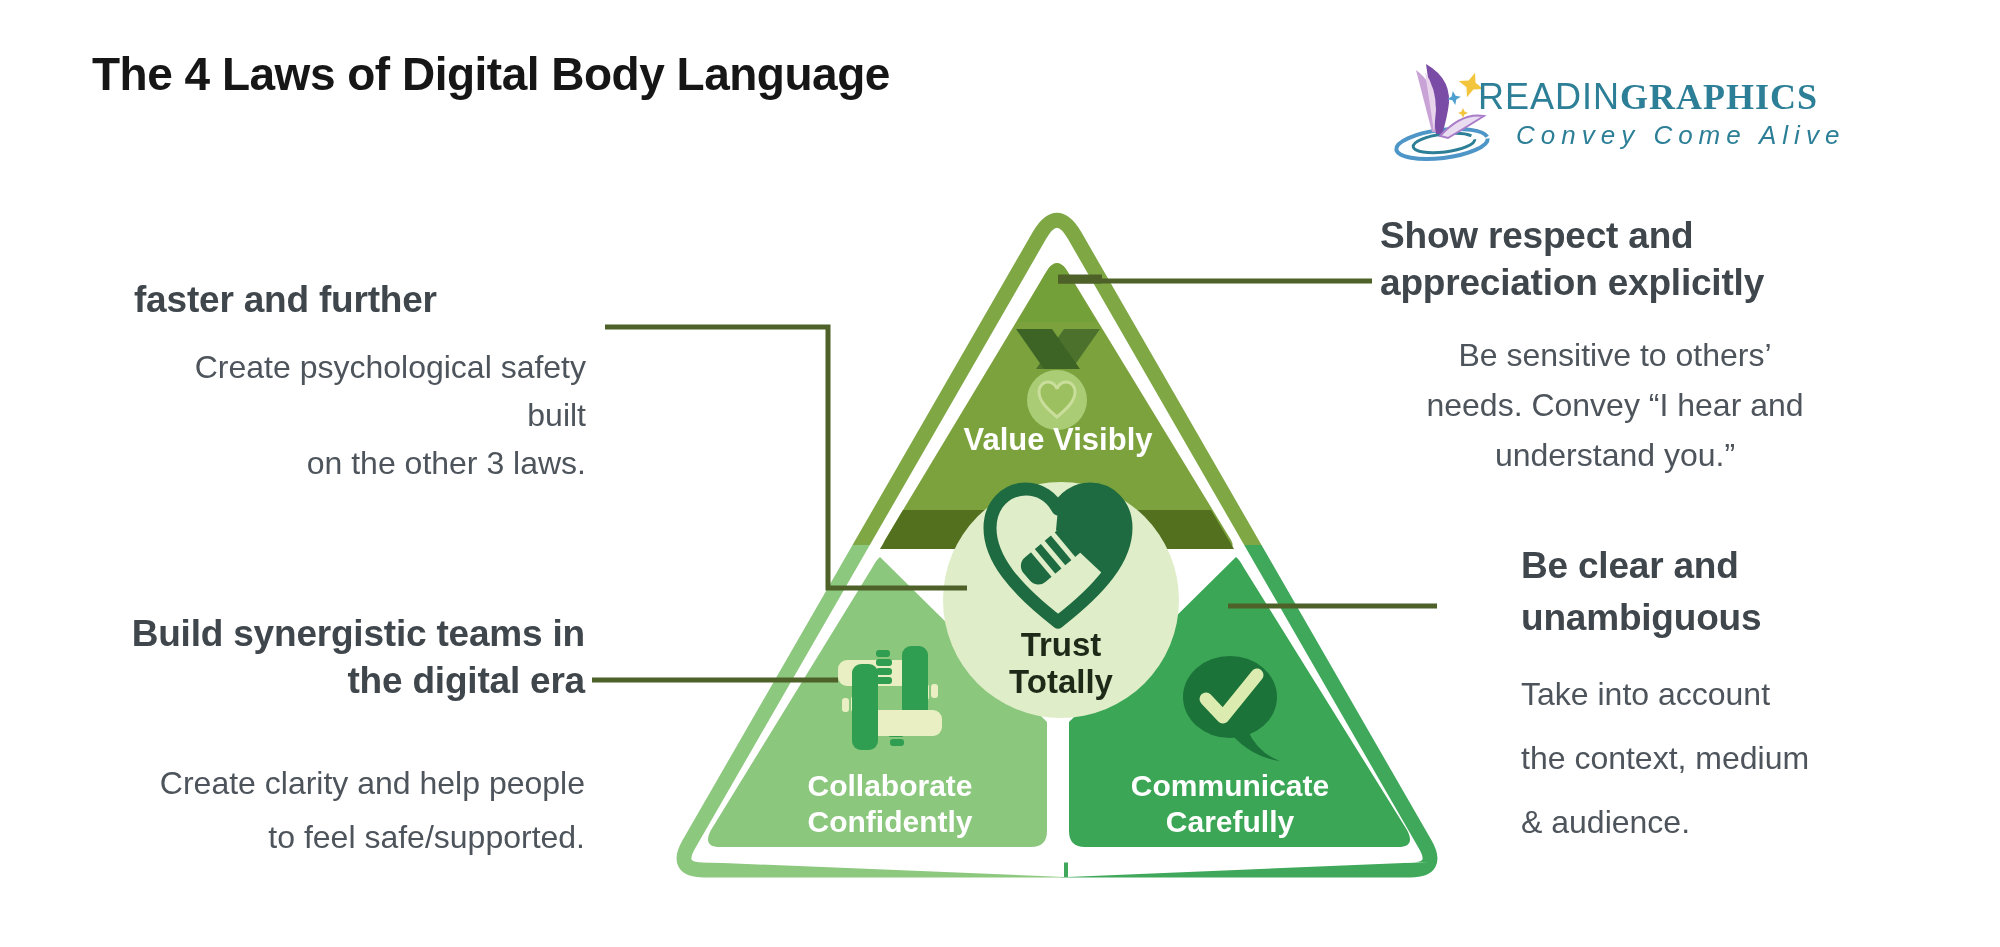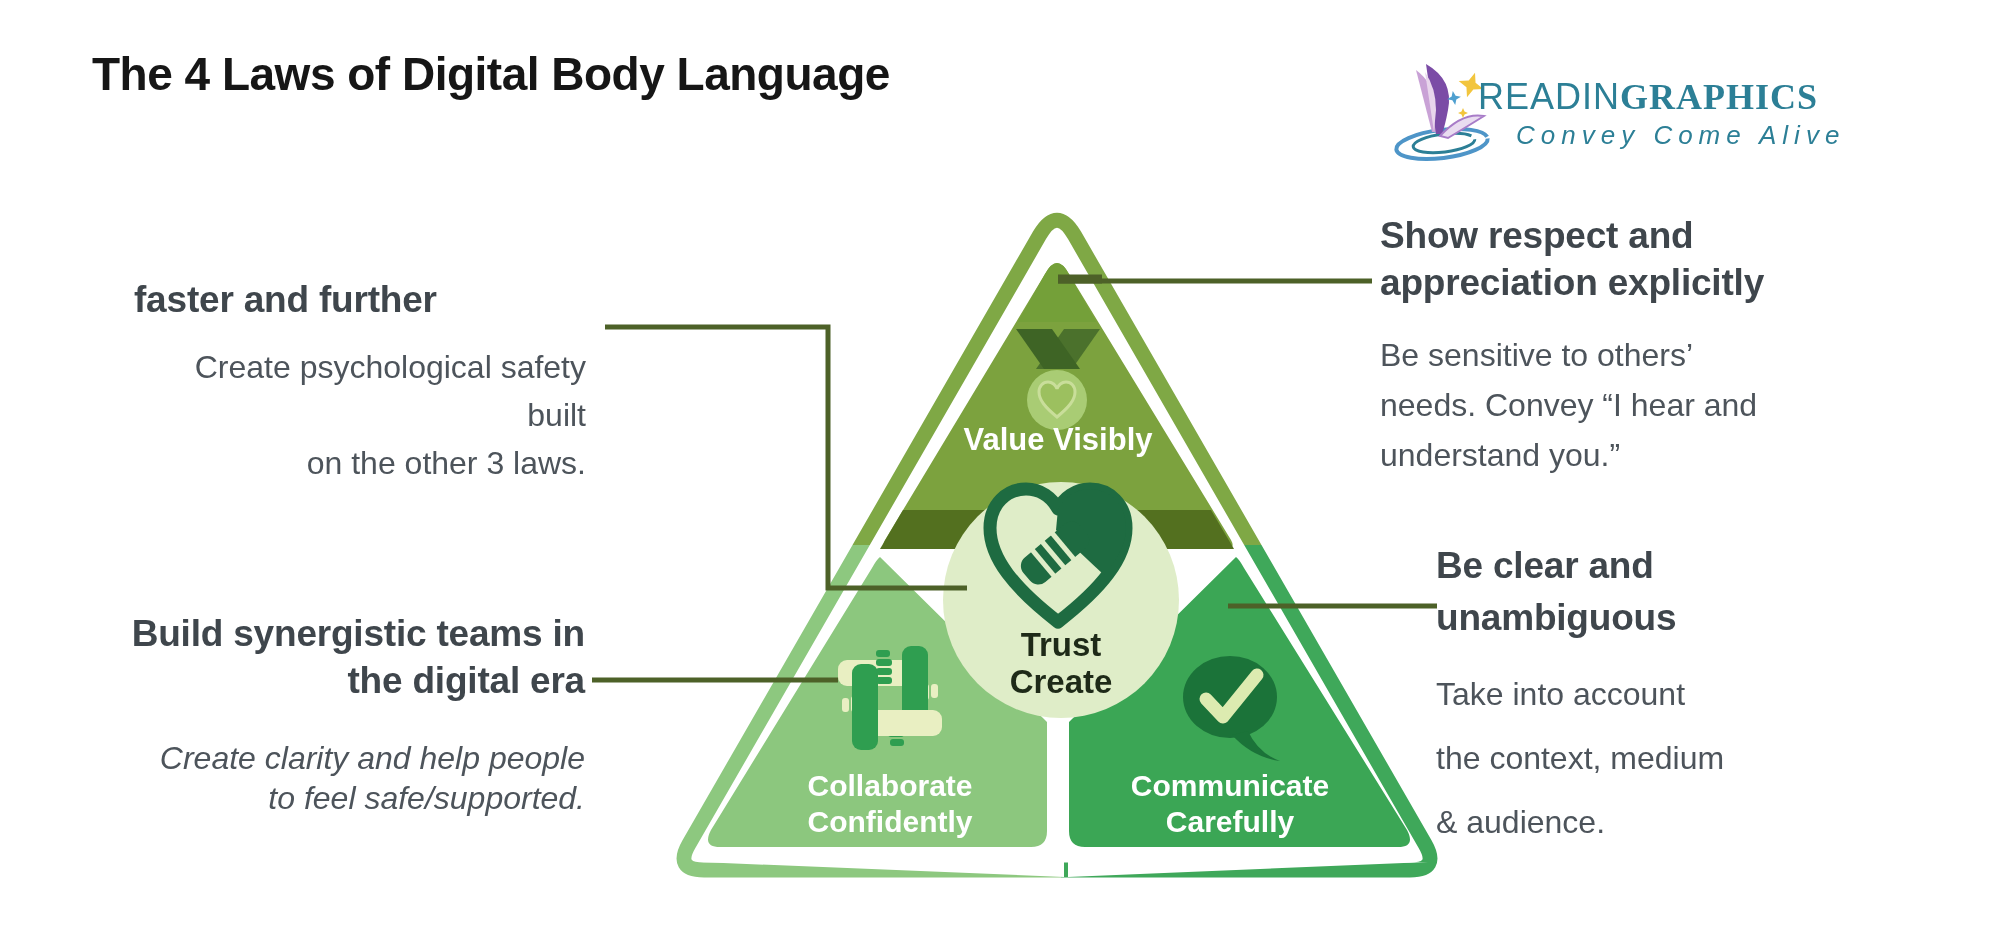--- a/index.html
+++ b/index.html
@@ -43,24 +43,24 @@
     font-size:37px;font-weight:bold;line-height:47px;color:var(--headingText);
     letter-spacing:-0.2px;
   }
   .callout .body{font-size:32px;line-height:48px;}
   .pre{white-space:pre-line;}
   .alright{text-align:left;}
   .justify-line{text-align:justify;text-align-last:justify;}
   #callout-top-left{left:134px;top:276px;width:452px;text-align:right;}
   #callout-top-left .body{margin-top:20px;}
   #callout-bottom-left{left:120px;top:610px;width:465px;text-align:right;}
-  #callout-bottom-left .body{margin-top:34px;line-height:40px;font-style:italic;}
+  #callout-bottom-left .body{margin-top:52px;line-height:54px;}
   #callout-top-right{left:1380px;top:212px;width:470px;text-align:left;}
-  #callout-top-right .body{margin-top:24px;line-height:50px;}
-  #callout-bottom-right{left:1436px;top:540px;width:430px;text-align:left;}
+  #callout-top-right .body{margin-top:24px;line-height:50px;text-align:center;}
+  #callout-bottom-right{left:1521px;top:540px;width:430px;text-align:left;}
   #callout-bottom-right .heading{line-height:52px;}
   #callout-bottom-right .body{margin-top:18px;line-height:64px;}
   
   .pyramid-svg{position:absolute;left:580px;top:150px;}
   .tri-label{
     position:absolute;text-align:center;font-weight:bold;color:var(--labelWhite);
     white-space:pre-line;
   }
   #label-value{left:908px;top:422px;width:300px;font-size:31px;}
   #label-collaborate{left:780px;top:768px;width:220px;font-size:30px;line-height:36px;}
@@ -210,15 +210,15 @@
       <path d="M 592,680 L 838,680"></path>
     </g>
   </svg>
 
   <div class="tri-label" id="label-value">Value Visibly</div>
   <div class="tri-label" id="label-collaborate">Collaborate
 Confidently</div>
   <div class="tri-label" id="label-communicate">Communicate
 Carefully</div>
   <div class="tri-label" id="label-trust">Trust
-Create</div>
+Totally</div>
 
 </div>
 
 </body></html>

